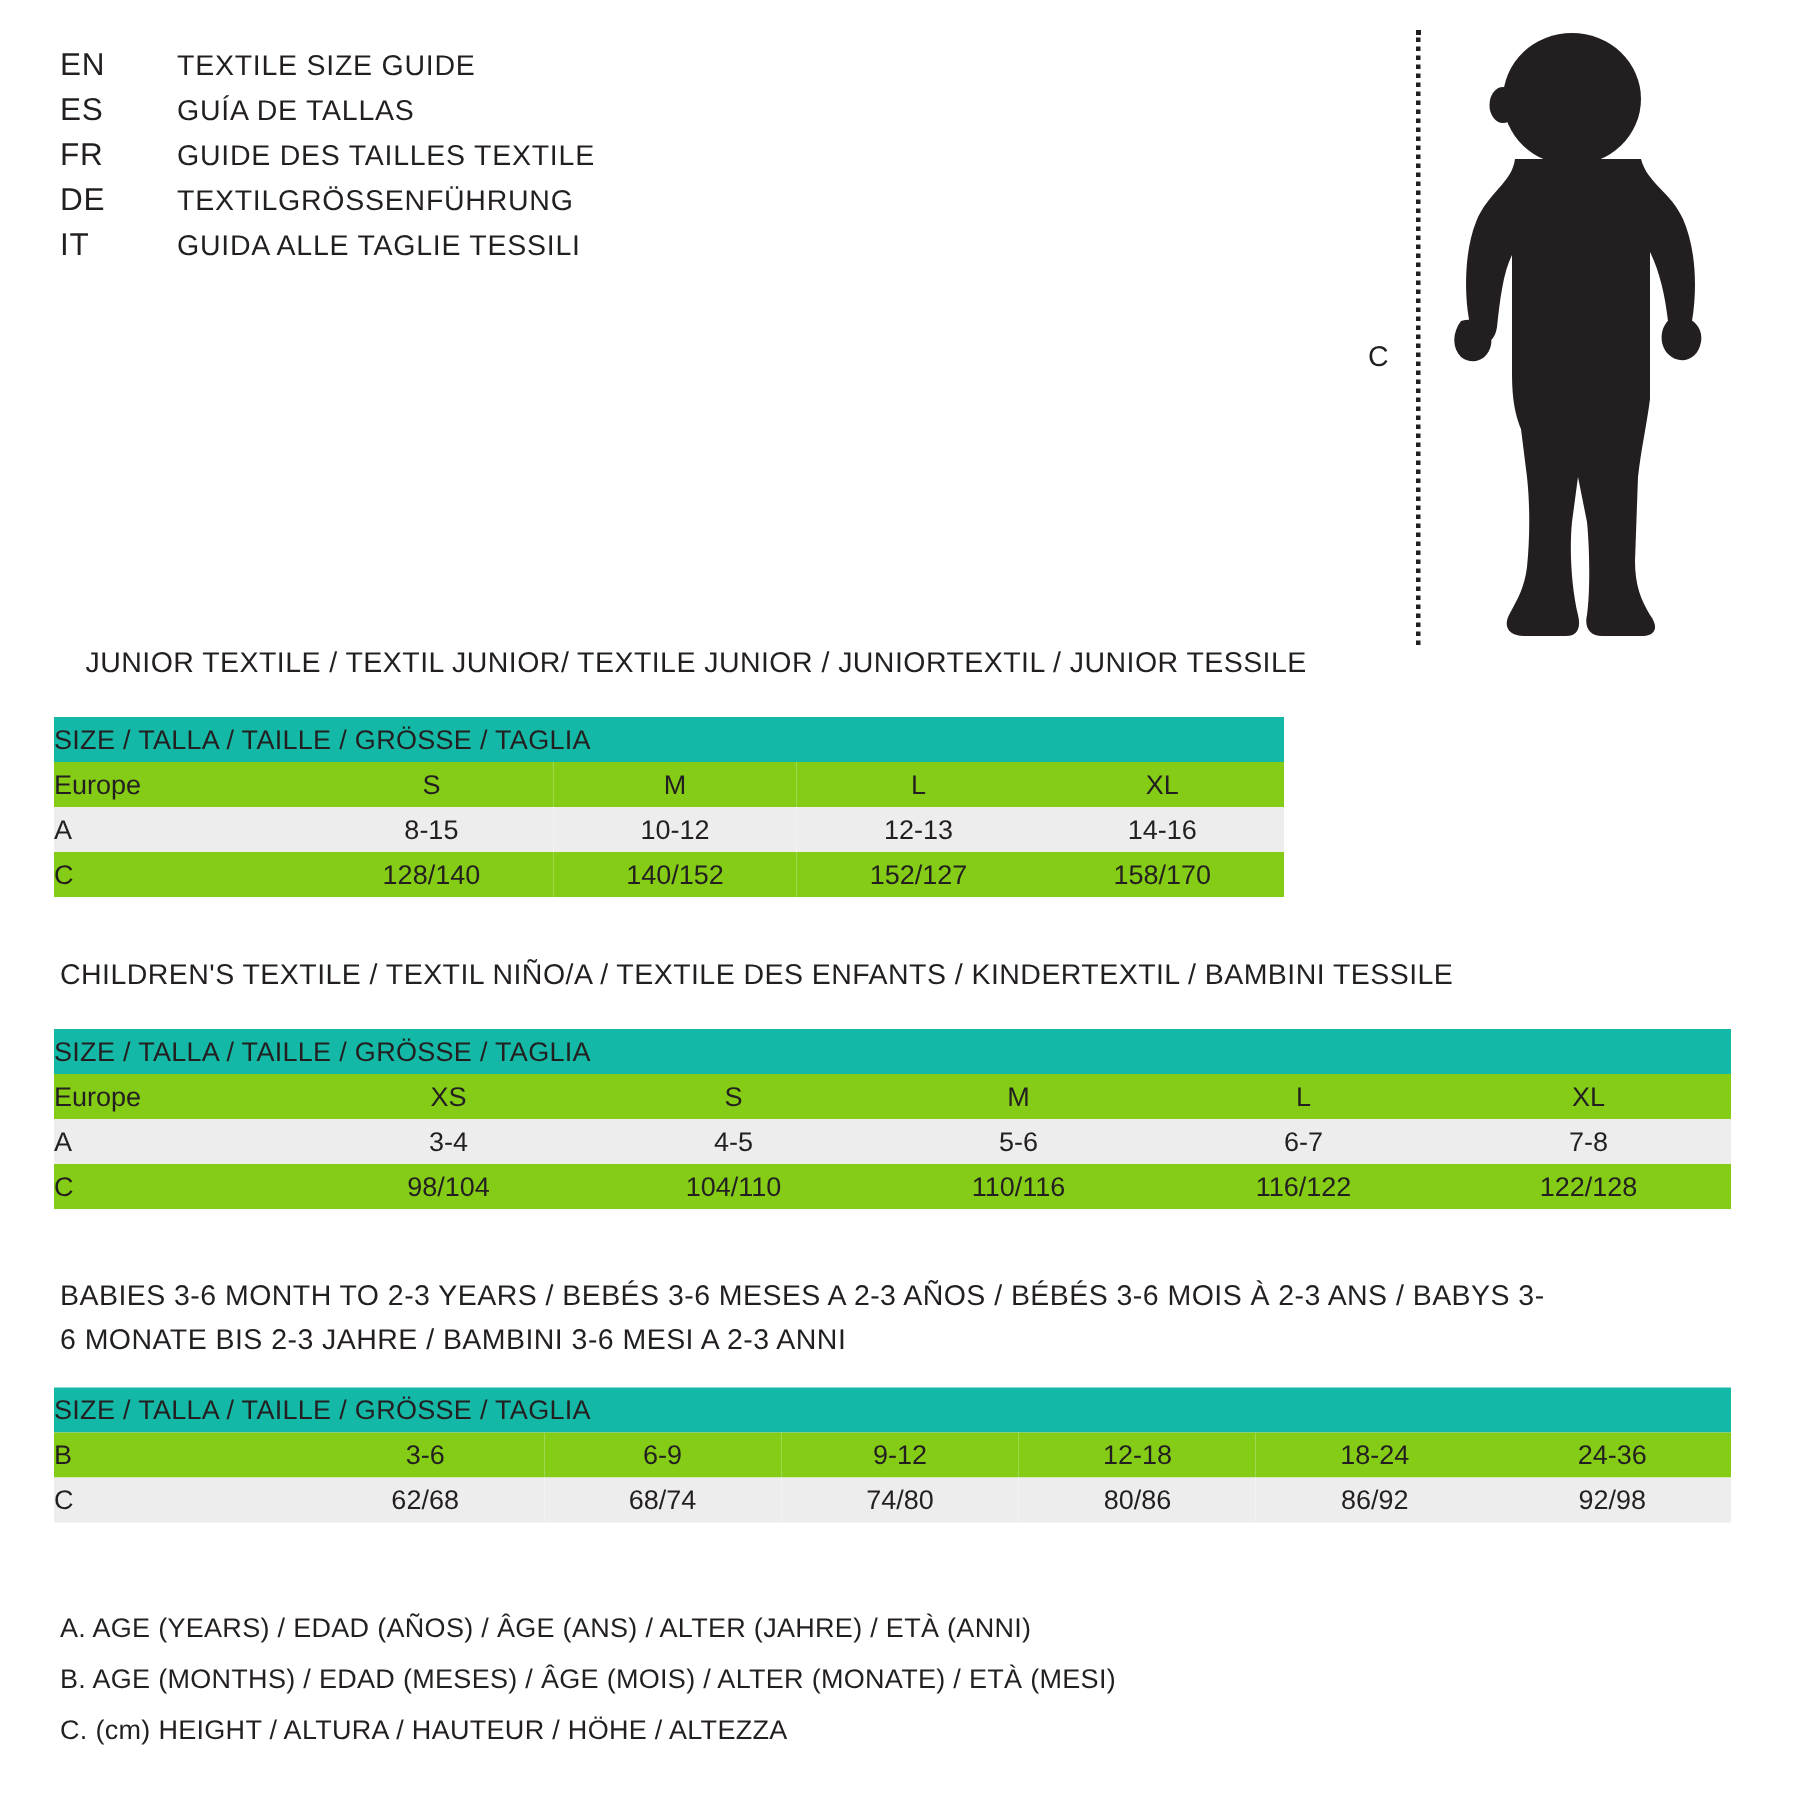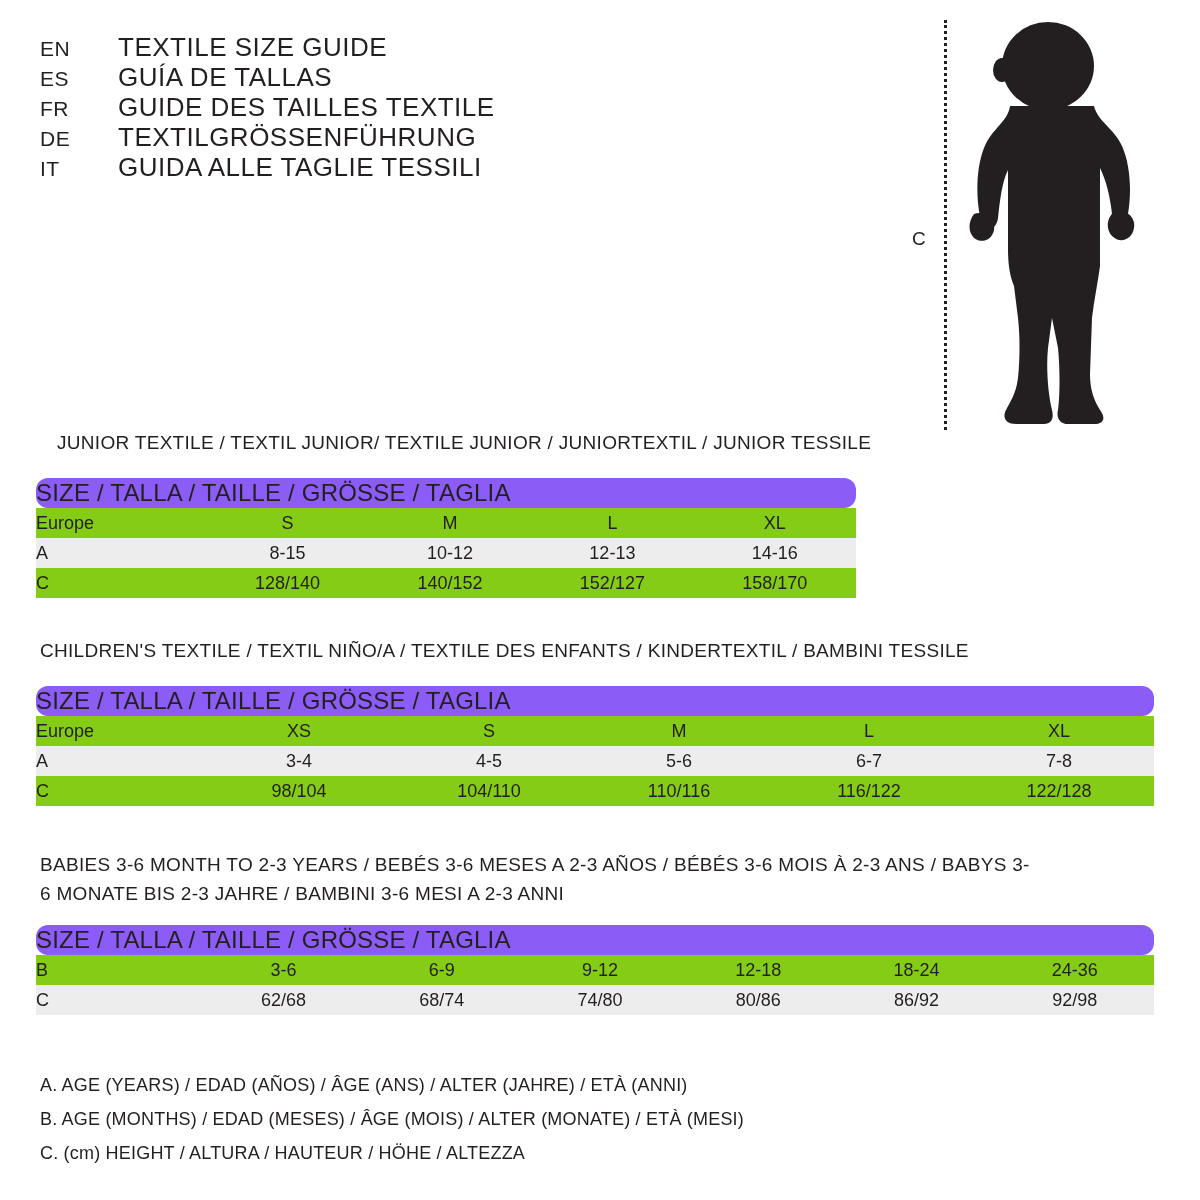--- a/index.html
+++ b/index.html
@@ -29,21 +29,21 @@
     align-items: baseline;
     height: 30px;
   }
   .lang-code {
     width: 78px;
     font-size: 21px;
     letter-spacing: 0.5px;
     font-weight: 400;
   }
   .lang-text {
-    font-size: 26px;
+    font-size: 19px;
     letter-spacing: 0.5px;
     font-weight: 400;
   }
 
   
   .figure-area {
     position: absolute;
     top: 10px;
     left: 900px;
     width: 260px;
@@ -85,26 +85,25 @@
     border-collapse: collapse;
     font-size: 18px;
   }
   table.size-table td {
     padding: 0;
     height: 30px;
     vertical-align: middle;
     font-weight: 400;
   }
   .hdr-row td {
-    background: #8b5cf6;
+    background: #14b8a6;
     color: #231f20;
-    font-size: 24px;
+    font-size: 18px;
     padding-left: 10px;
     letter-spacing: 0.2px;
-    border-radius: 12px;
   }
   .row-alt td { background: #ededee; }
   .row-plain td { background: #84cc16; }
   .cell-label { padding-left: 10px; text-align: left; }
   .cell-val { text-align: center; }
 
   
   .footnotes {
     position: absolute;
     left: 40px;

